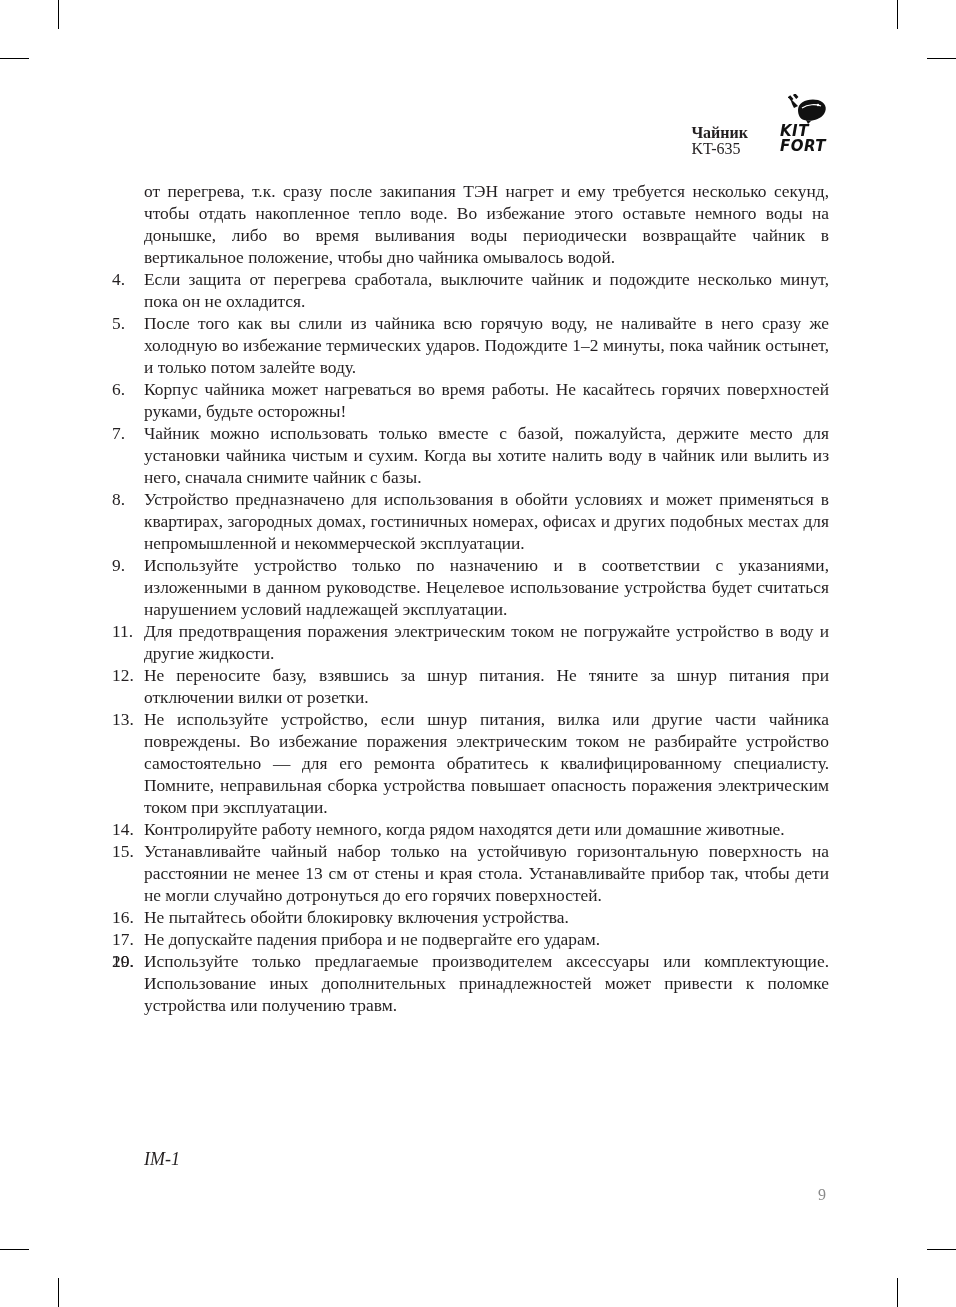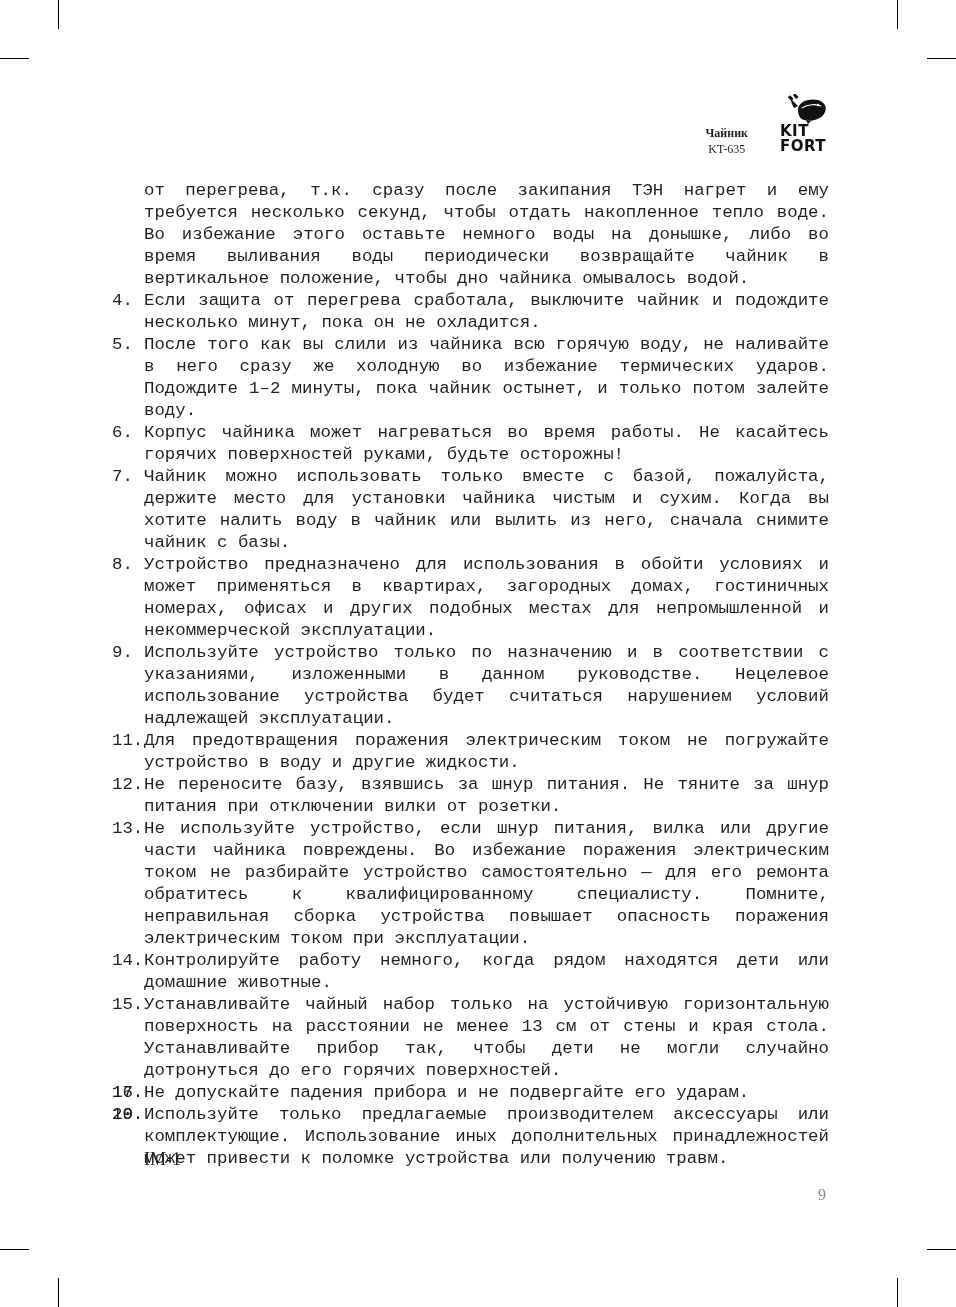--- a/index.html
+++ b/index.html
@@ -6,42 +6,42 @@
     body {
       width: 956px; height: 1307px; position: relative; background: #ffffff;
       overflow: hidden; color: #231f20;
       font-family: "Liberation Serif", "DejaVu Serif", serif;
     }
     .crop { position: absolute; background: #000; }
     .crop.v { width: 1px; height: 29px; }
     .crop.h { height: 1px; width: 29px; }
 
     .header { position: absolute; left: 680px; top: 92px; width: 160px; height: 70px; }
-    .hdr-text { position: absolute; right: 92px; top: 33px; text-align: center; font-size: 12px; line-height: 16px; }
+    .hdr-text { position: absolute; right: 92px; top: 33px; text-align: left; font-size: 16px; line-height: 16px; }
     .hdr-title { font-weight: bold; display: block; }
     .hdr-model { display: block; }
     .logo { position: absolute; left: 100px; top: 0; width: 60px; height: 64px; }
     .logo svg { position: absolute; left: 8px; top: 2px; }
     .logo-text {
       position: absolute; left: 0; top: 32px;
       font-family: "DejaVu Sans", "Liberation Sans", sans-serif; font-weight: bold;
-      font-size: 15px; line-height: 15px; letter-spacing: 0.5px; color: #111;
+      font-size: 15px; line-height: 15px; letter-spacing: 0.5px; color: #111; font-style: italic;
     }
     .logo-text span { display: block; }
 
     .content {
       position: absolute; left: 112px; top: 180px; width: 717px;
-      font-size: 17.4px; line-height: 22px; text-align: justify; font-family: Liberation Mono, monospace;
+      font-size: 17.4px; line-height: 22px; text-align: justify;
     }
     .cont { padding-left: 32px; margin: 0; }
     .item { position: relative; padding-left: 32px; margin: 0; }
     .item .num { position: absolute; left: 0; top: 0; }
     .item .num.two { left: 0; }
 
-    .code { position: absolute; left: 144px; top: 1148px; font-size: 18px; line-height: 22px; }
+    .code { position: absolute; left: 144px; top: 1148px; font-size: 18px; line-height: 22px; font-style: italic; }
     .pageno { position: absolute; left: 818px; top: 1186px; font-size: 16px; color: #8a8a8a; }
   </style>
 </head>
 <body>
 
 <div class="crop v" style="left:58px; top:0;"></div>
 <div class="crop h" style="left:0; top:58px;"></div>
 <div class="crop v" style="left:897px; top:0;"></div>
 <div class="crop h" style="left:927px; top:58px;"></div>
 <div class="crop h" style="left:0; top:1249px;"></div>
@@ -77,20 +77,20 @@
   <div class="item"><span class="num">5.</span><span>После того как вы слили из чайника всю горячую воду, не наливайте в него сразу же холодную во избежание термических ударов. Подождите 1–2 минуты, пока чайник остынет, и только потом залейте воду.</span></div>
   <div class="item"><span class="num">6.</span><span>Корпус чайника может нагреваться во время работы. Не касайтесь горячих поверхностей руками, будьте осторожны!</span></div>
   <div class="item"><span class="num">7.</span><span>Чайник можно использовать только вместе с базой, пожалуйста, держите место для установки чайника чистым и сухим. Когда вы хотите налить воду в чайник или вылить из него, сначала снимите чайник с базы.</span></div>
   <div class="item"><span class="num">8.</span><span>Устройство предназначено для использования в обойти условиях и может применяться в квартирах, загородных домах, гостиничных номерах, офисах и других подобных местах для непромышленной и некоммерческой эксплуатации.</span></div>
   <div class="item"><span class="num">9.</span><span>Используйте устройство только по назначению и в соответствии с указаниями, изложенными в данном руководстве. Нецелевое использование устройства будет считаться нарушением условий надлежащей эксплуатации.</span></div>
   <div class="item"><span class="num two">11.</span><span>Для предотвращения поражения электрическим током не погружайте устройство в воду и другие жидкости.</span></div>
   <div class="item"><span class="num two">12.</span><span>Не переносите базу, взявшись за шнур питания. Не тяните за шнур питания при отключении вилки от розетки.</span></div>
   <div class="item"><span class="num two">13.</span><span>Не используйте устройство, если шнур питания, вилка или другие части чайника повреждены. Во избежание поражения электрическим током не разбирайте устройство самостоятельно — для его ремонта обратитесь к квалифицированному специалисту. Помните, неправильная сборка устройства повышает опасность поражения электрическим током при эксплуатации.</span></div>
   <div class="item"><span class="num two">14.</span><span>Контролируйте работу немного, когда рядом находятся дети или домашние животные.</span></div>
   <div class="item"><span class="num two">15.</span><span>Устанавливайте чайный набор только на устойчивую горизонтальную поверхность на расстоянии не менее 13 см от стены и края стола. Устанавливайте прибор так, чтобы дети не могли случайно дотронуться до его горячих поверхностей.</span></div>
-  <div class="item"><span class="num two">16.</span></div>
+  <div class="item"><span class="num two">16.</span><span>Не пытайтесь обойти блокировку включения устройства.</span></div>
   <div class="item"><span class="num two">17.</span><span>Не допускайте падения прибора и не подвергайте его ударам.</span></div>
   <div class="item"><span class="num two">20.</span></div>
   <div class="item"><span class="num two">19.</span><span>Используйте только предлагаемые производителем аксессуары или комплектующие. Использование иных дополнительных принадлежностей может привести к поломке устройства или получению травм.</span></div>
 </div>
 
 <div class="code">IM-1</div>
 <div class="pageno">9</div>
 
 </body></html>

